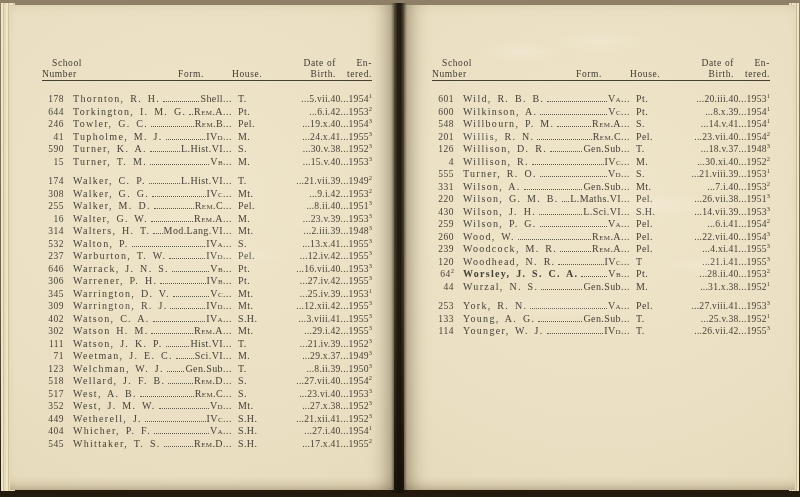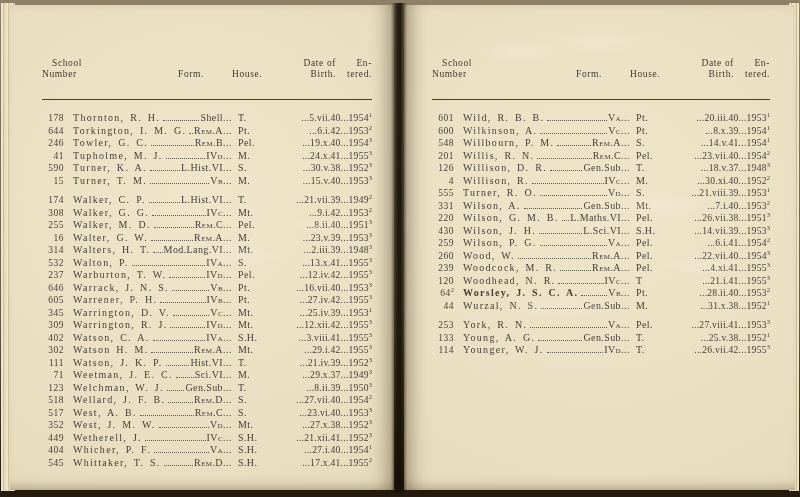--- a/index.html
+++ b/index.html
@@ -34,21 +34,21 @@
       radial-gradient(60px 14px at 700px 265px, rgba(255,255,255,.28), transparent 70%),
       radial-gradient(70px 16px at 240px 255px, rgba(255,255,255,.25), transparent 70%),
       radial-gradient(50px 12px at 320px 225px, rgba(255,255,255,.22), transparent 70%),
       radial-gradient(60px 14px at 130px 305px, rgba(255,255,255,.2), transparent 70%),
       radial-gradient(90px 20px at 560px 305px, rgba(255,255,255,.22), transparent 70%),
       radial-gradient(50px 12px at 480px 135px, rgba(255,255,255,.2), transparent 70%);}
   
   .content{padding:33px 0 0 0;}
   #page-left .content{margin:0 22px 0 32px;}
   #page-right .content{margin:0 25px 0 28px;}
-  .thead{display:flex;align-items:flex-end;border-bottom:1.5px solid #453f34;padding-bottom:20px;
+  .thead{display:flex;align-items:flex-end;border-bottom:1.5px solid #453f34;padding-bottom:1px;
     font-size:9.5px;letter-spacing:.6px;color:#3f3a31;}
   .two-line span{display:block;line-height:10.5px;}
   .h-school span:first-child{margin-left:10px;}
   .h-spacer{flex:1;}
   .h-form{margin-right:28px;}
   .h-house{width:36px;}
   .h-dobent{width:104px;display:flex;align-items:flex-end;}
   .h-dob{flex:1;text-align:right;margin-top:20px;}
   .h-ent{width:36px;text-align:right;}
   .rows{margin-top:9px;font-size:10px;}
@@ -216,21 +216,21 @@
           <div class="row">
             <span class="c-num">646</span>
             <span class="c-name">Warrack, J. N. S.</span>
             <span class="c-leader"></span>
             <span class="c-form sc">Vb</span>
             <span class="c-formdots">...</span>
             <span class="c-house">Pt.</span>
             <span class="c-dobent">...16.vii.40...1953<sup>3</sup></span>
           </div>
           <div class="row">
-            <span class="c-num">605</span>
+            <span class="c-num">306</span>
             <span class="c-name">Warrener, P. H.</span>
             <span class="c-leader"></span>
             <span class="c-form sc">IVb</span>
             <span class="c-formdots">...</span>
             <span class="c-house">Pt.</span>
             <span class="c-dobent">...27.iv.42...1955<sup>3</sup></span>
           </div>
           <div class="row">
             <span class="c-num">345</span>
             <span class="c-name">Warrington, D. V.</span>

